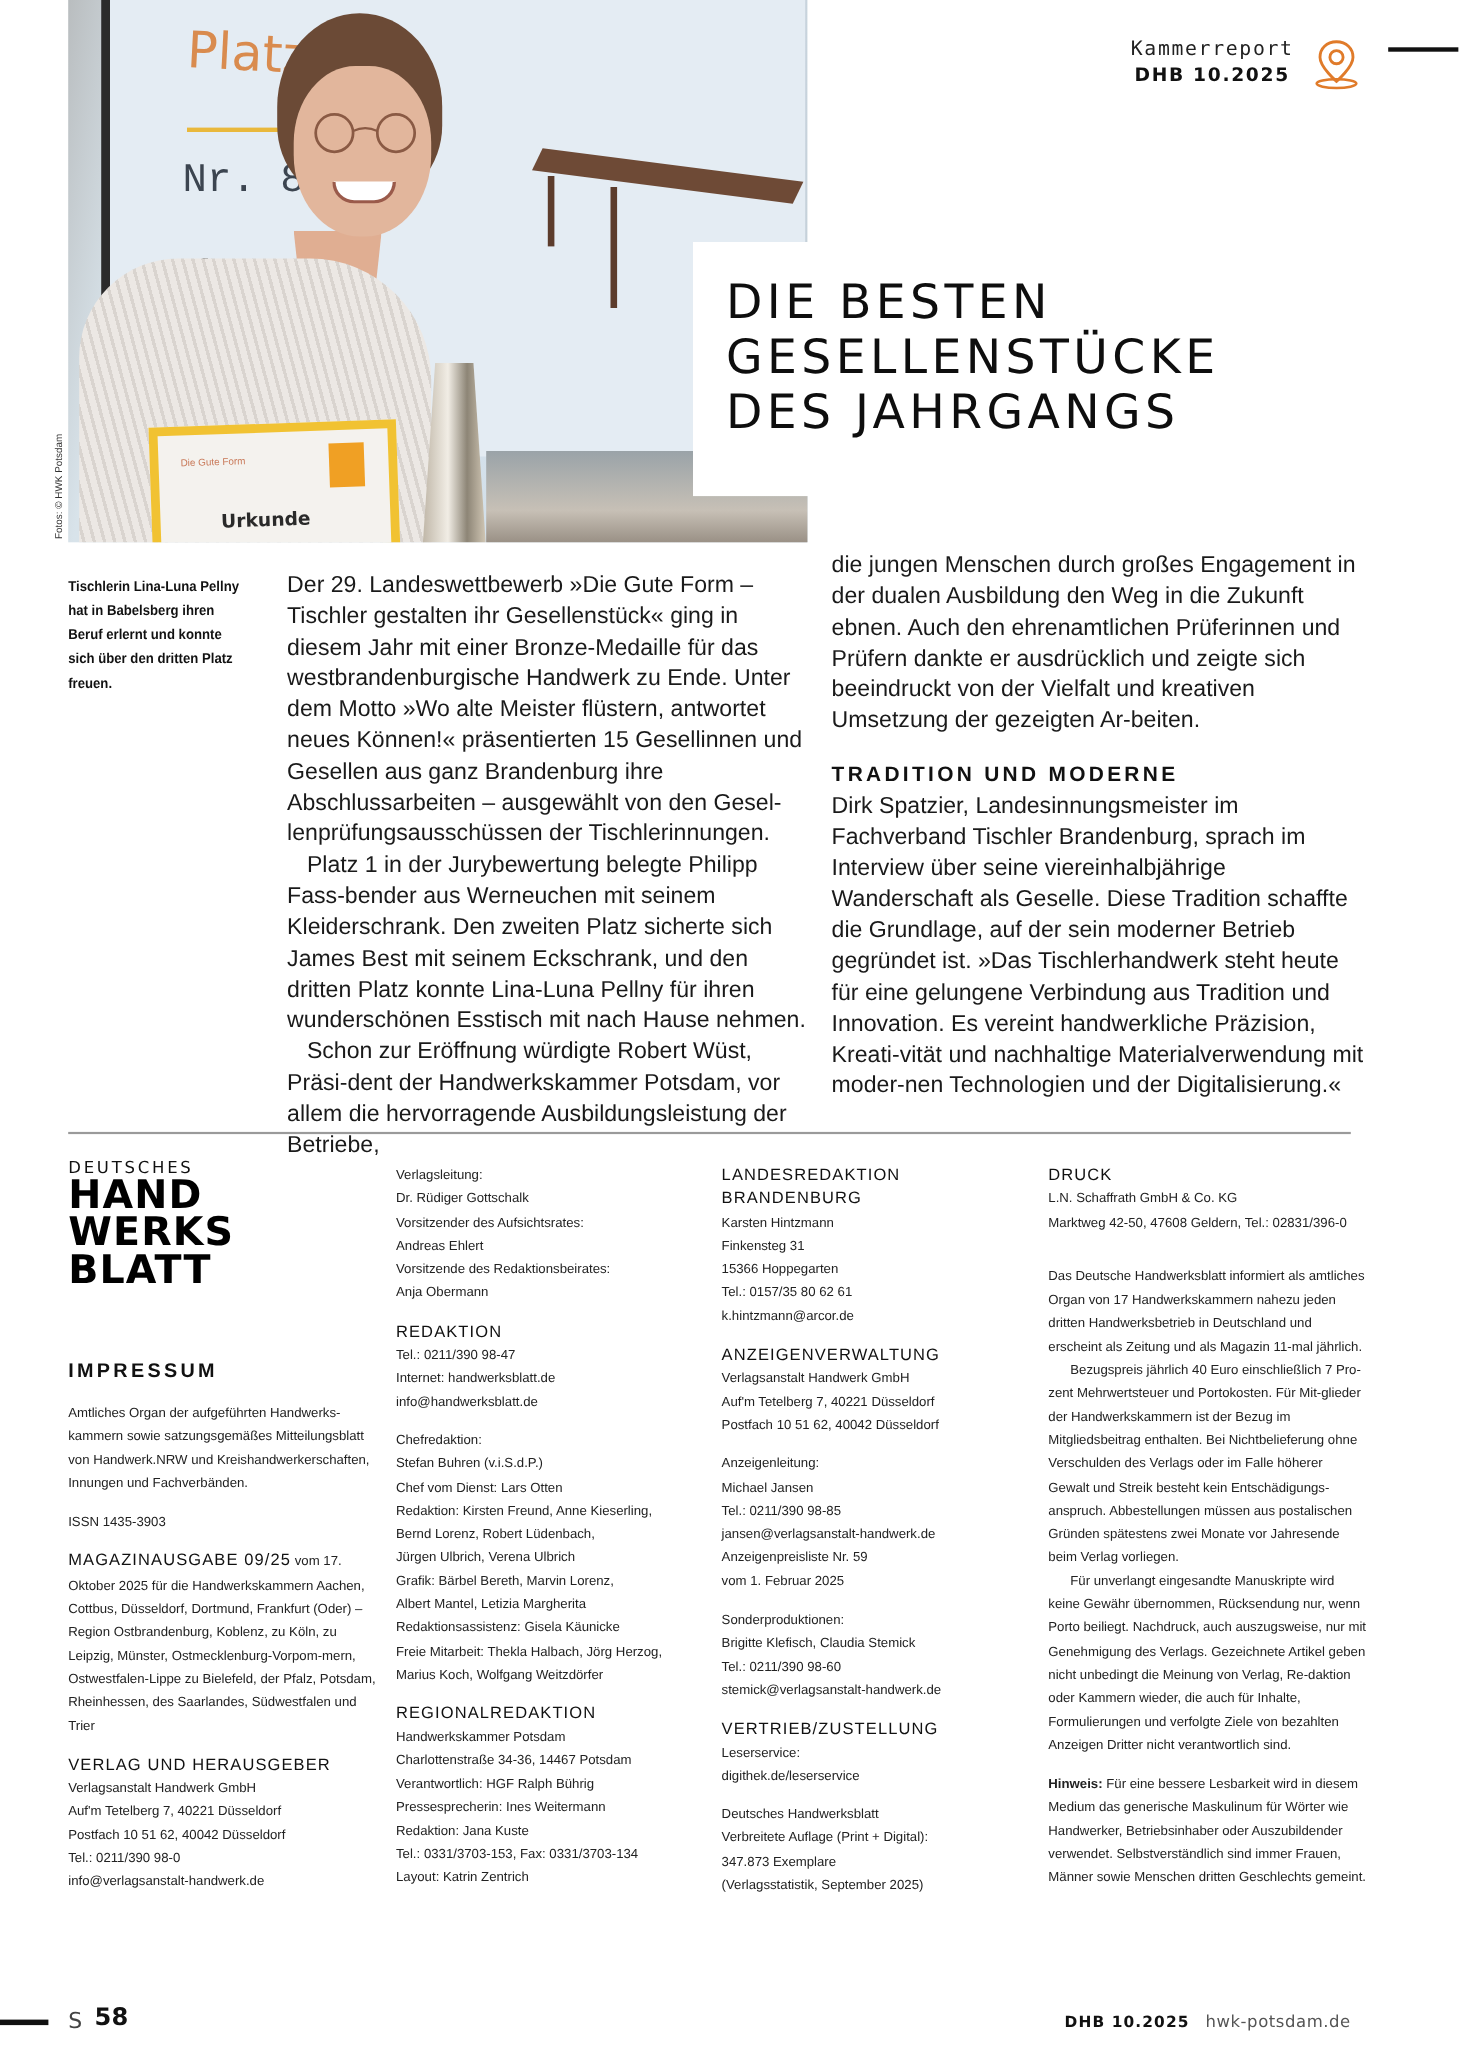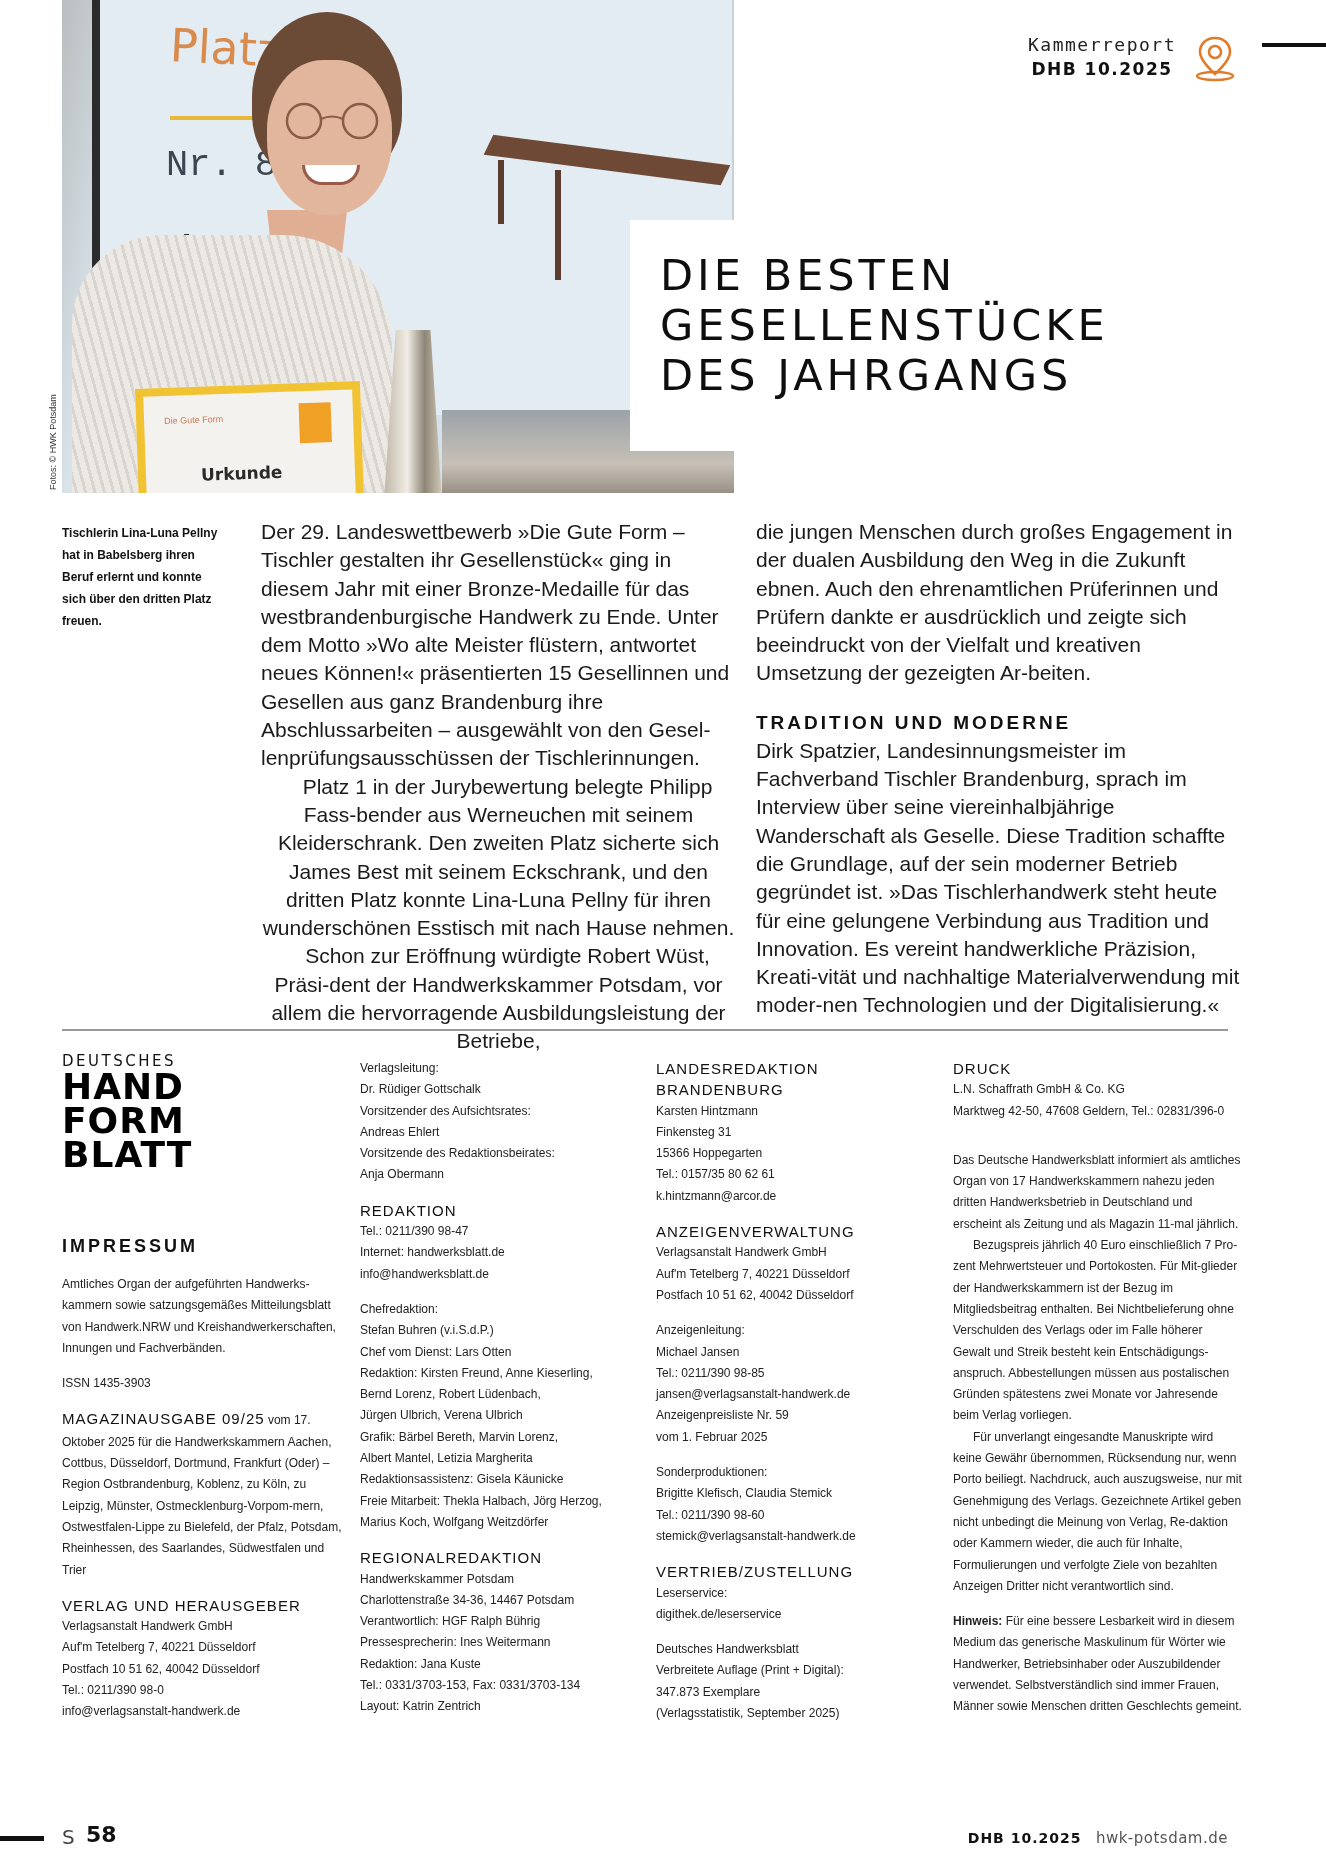--- a/index.html
+++ b/index.html
@@ -44,23 +44,23 @@
   .subtitle { font-family: "DejaVu Sans", sans-serif; font-size: 23px; letter-spacing: 4px; color: #e07b2a; line-height: 32px; font-weight: normal; }
   .headline { margin-top: 8px; font-family: "DejaVu Sans", sans-serif; font-size: 43px; letter-spacing: 4px; line-height: 50px; color: #0e0e0e; font-weight: normal; }
   .headline span { display: block; white-space: nowrap; }
 
   
   .caption { position: absolute; left: 62px; top: 522px; width: 180px; font-family: "Liberation Sans Narrow", "Liberation Sans", sans-serif; font-weight: bold; font-size: 13px; line-height: 22px; color: #111; transform: scaleX(0.92); transform-origin: left top; }
 
   
   .col { position: absolute; font-family: "Liberation Sans Narrow", "Liberation Sans", sans-serif; font-size: 21px; line-height: 28.3px; color: #1a1a1a; }
   .col p { margin: 0; }
-  .col p.indent { text-indent: 18px; text-align: center; }
+  .col p.indent { text-indent: 18px; }
   .col-1 { left: 261px; top: 518px; width: 475px; }
-  .col-2 { left: 756px; top: 518px; width: 490px; }
+  .col-2 { left: 756px; top: 500px; width: 490px; }
   .col h3 { font-family: "Liberation Sans", sans-serif; font-weight: bold; font-size: 19px; letter-spacing: 3px; margin-top: 21px; line-height: 28px; color: #111; }
 
   .divider { position: absolute; left: 62px; top: 1029px; width: 1166px; height: 1.5px; background: #9a9a9a; }
 
   
   .imp { position: absolute; font-family: "Liberation Sans Narrow", "Liberation Sans", sans-serif; font-size: 12px; line-height: 21.3px; color: #222; }
   .imp .h { font-weight: normal; font-size: 15px; letter-spacing: 1px; color: #111; }
   .imp .gap { height: 14px; }
   .imp p { margin: 0; }
   .imp .indent { text-indent: 20px; }
@@ -146,21 +146,21 @@
   <h3>TRADITION UND MODERNE</h3>
   <p>Dirk Spatzier, Landesinnungsmeister im Fachverband Tischler Brandenburg, sprach im Interview über seine viereinhalbjährige Wanderschaft als Geselle. Diese Tradition schaffte die Grundlage, auf der sein moderner Betrieb gegründet ist. »Das Tischlerhandwerk steht heute für eine gelungene Verbindung aus Tradition und Innovation. Es vereint handwerkliche Präzision, Kreati-vität und nachhaltige Materialverwendung mit moder-nen Technologien und der Digitalisierung.«</p>
 </div>
 
 <div class="divider"></div>
 
 <div class="imp imp-1">
   <div class="logo-small">DEUTSCHES</div>
   <div class="logo-big">
     <div>HAND</div>
-    <div>FORM</div>
+    <div>WERKS</div>
     <div>BLATT</div>
   </div>
   <div class="imp-title">IMPRESSUM</div>
   <p>Amtliches Organ der aufgeführten Handwerks-kammern sowie satzungsgemäßes Mitteilungsblatt von Handwerk.NRW und Kreishandwerkerschaften, Innungen und Fachverbänden.</p>
   <div class="gap"></div>
   <p>ISSN 1435-3903</p>
   <div class="gap"></div>
   <p><b class="h">MAGAZINAUSGABE 09/25</b><span> vom 17. Oktober 2025 für die Handwerkskammern Aachen, Cottbus, Düsseldorf, Dortmund, Frankfurt (Oder) – Region Ostbrandenburg, Koblenz, zu Köln, zu Leipzig, Münster, Ostmecklenburg-Vorpom-mern, Ostwestfalen-Lippe zu Bielefeld, der Pfalz, Potsdam, Rheinhessen, des Saarlandes, Südwestfalen und Trier</span></p>
   <div class="gap"></div>
   <p class="h">VERLAG UND HERAUSGEBER</p>

